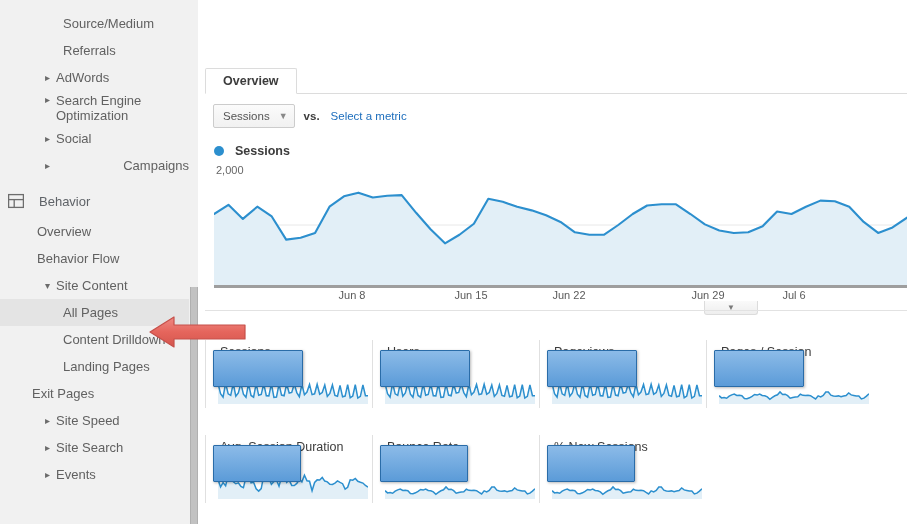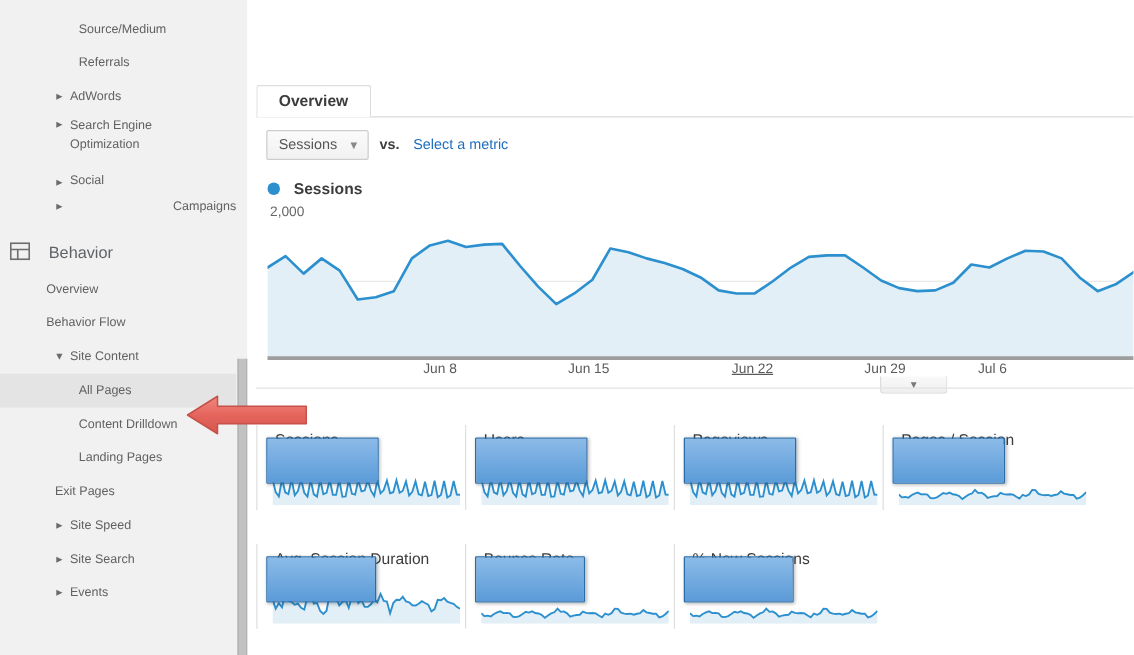--- a/index.html
+++ b/index.html
@@ -26,21 +26,21 @@
     left: 0; top: 0;
     width: 191px;
     height: 524px;
     background: #f1f1f1;
     overflow: hidden;
   }
   .nav-item {
     position: relative;
     display: flex;
     align-items: center;
-    font-size: 10px;
+    font-size: 13px;
     color: #5f6368;
     line-height: 15px;
     white-space: nowrap;
   }
   .nav-item .label { color: #616161; }
 
   .lvl-sub  { padding-left: 63px; }   
   .lvl-grp  { padding-left: 45px; }   
   .lvl-top  { padding-left: 37px; }   
   .lvl-sub2 { padding-left: 63px; }
@@ -391,21 +391,21 @@
           <span class="label">Referrals</span>
         </div>
         <div class="nav-item lvl-grp has-caret" style="position: absolute; left: 0px; width: 189px; top: 64px; height: 27px; align-items: center;">
           <span class="caret caret-right"></span>
           <span class="label">AdWords</span>
         </div>
         <div class="nav-item lvl-grp has-caret" style="position: absolute; left: 0px; width: 189px; top: 91px; height: 34px; align-items: flex-start;">
           <span class="caret caret-right" style="top: 4px;"></span>
           <span class="label" style="white-space: normal; line-height: 15px; display: block; margin-top: 2px; max-width: 118px;">Search Engine Optimization</span>
         </div>
-        <div class="nav-item lvl-grp has-caret" style="position: absolute; left: 0px; width: 189px; top: 125px; height: 27px; align-items: flex-end;">
+        <div class="nav-item lvl-grp has-caret" style="position: absolute; left: 0px; width: 189px; top: 125px; height: 27px; align-items: center;">
           <span class="caret caret-right"></span>
           <span class="label">Social</span>
         </div>
         <div class="nav-item lvl-grp has-caret" style="position: absolute; left: 0px; width: 189px; top: 152px; height: 27px; align-items: center; justify-content: flex-end;">
           <span class="caret caret-right"></span>
           <span class="label">Campaigns</span>
         </div>
         <div class="sectionhead nav-item" style="position: absolute; left: 0px; width: 189px; top: 186px; height: 30px;">
           <span class="sect-icon">
             <svg width="16" height="16" viewBox="0 0 16 16">
@@ -428,21 +428,21 @@
         </div>
         <div class="nav-item lvl-sub2 nav-row-sel" style="position: absolute; left: 0px; width: 209px; top: 299px; height: 27px;">
           <span class="label">All Pages</span>
         </div>
         <div class="nav-item lvl-sub2" style="position: absolute; left: 0px; width: 189px; top: 326px; height: 27px;">
           <span class="label">Content Drilldown</span>
         </div>
         <div class="nav-item lvl-sub2" style="position: absolute; left: 0px; width: 189px; top: 353px; height: 27px;">
           <span class="label">Landing Pages</span>
         </div>
-        <div class="nav-item lvl-sub2" style="position: absolute; left: 16px; width: 189px; top: 380px; height: 27px; padding-left: 28px;">
+        <div class="nav-item lvl-sub2" style="position: absolute; left: 4px; width: 189px; top: 380px; height: 27px; padding-left: 28px;">
           <span class="label">Exit Pages</span>
         </div>
         <div class="nav-item lvl-grp has-caret" style="position: absolute; left: 0px; width: 189px; top: 407px; height: 27px; align-items: center;">
           <span class="caret caret-right"></span>
           <span class="label">Site Speed</span>
         </div>
         <div class="nav-item lvl-grp has-caret" style="position: absolute; left: 0px; width: 189px; top: 434px; height: 27px; align-items: center;">
           <span class="caret caret-right"></span>
           <span class="label">Site Search</span>
         </div>
@@ -481,21 +481,21 @@
 
     <svg id="chart" viewBox="0 0 693 122" preserveAspectRatio="none">
       <line id="gridline-mid" x1="0" y1="61" x2="693" y2="61" stroke="#e8e8e8" stroke-width="1"></line>
       <path id="chart-area" fill="#e2eff7" stroke="none" d="M0 50.02 L14.44 40.87 L28.88 54.9 L43.31 42.7 L57.75 52.46 L72.19 75.64 L86.63 73.81 L101.06 68.93 L115.5 42.7 L129.94 32.33 L144.38 28.67 L158.81 33.55 L173.25 31.72 L187.69 31.11 L202.13 48.8 L216.56 65.27 L231 79.3 L245.44 70.76 L259.88 59.78 L274.31 34.77 L288.75 37.82 L303.19 42.7 L317.63 46.36 L332.06 51.24 L346.5 57.95 L360.94 68.32 L375.38 70.76 L389.81 70.76 L404.25 61 L418.69 50.02 L433.13 41.48 L447.56 40.26 L462 40.26 L476.44 50.02 L490.88 60.39 L505.31 66.49 L519.75 68.93 L534.19 68.32 L548.63 62.22 L563.06 47.58 L577.5 50.02 L591.94 42.7 L606.38 36.6 L620.81 37.21 L635.25 42.7 L649.69 57.95 L664.13 68.93 L678.56 63.44 L693 53.68 L693 122 L0 122 Z"></path>
       <path id="chart-line" fill="none" stroke="#2c8fce" stroke-width="2.1" stroke-linejoin="round" stroke-linecap="round" d="M0 50.02 L14.44 40.87 L28.88 54.9 L43.31 42.7 L57.75 52.46 L72.19 75.64 L86.63 73.81 L101.06 68.93 L115.5 42.7 L129.94 32.33 L144.38 28.67 L158.81 33.55 L173.25 31.72 L187.69 31.11 L202.13 48.8 L216.56 65.27 L231 79.3 L245.44 70.76 L259.88 59.78 L274.31 34.77 L288.75 37.82 L303.19 42.7 L317.63 46.36 L332.06 51.24 L346.5 57.95 L360.94 68.32 L375.38 70.76 L389.81 70.76 L404.25 61 L418.69 50.02 L433.13 41.48 L447.56 40.26 L462 40.26 L476.44 50.02 L490.88 60.39 L505.31 66.49 L519.75 68.93 L534.19 68.32 L548.63 62.22 L563.06 47.58 L577.5 50.02 L591.94 42.7 L606.38 36.6 L620.81 37.21 L635.25 42.7 L649.69 57.95 L664.13 68.93 L678.56 63.44 L693 53.68"></path>
     </svg>
     <div id="chart-axis"></div>
     <div id="xticks">
         <span style="left: 138px;">Jun 8</span>
         <span style="left: 257px;">Jun 15</span>
-        <span style="left: 388px; text-decoration: underline;">Jun 22</span>
+        <span style="left: 355px;">Jun 22</span>
         <span style="left: 494px;">Jun 29</span>
         <span style="left: 580px;">Jul 6</span>
       </div>
     <div id="chart-collapse">▼</div>
     <div id="chart-bottom-rule"></div>
 
     <div id="cards">
         <div class="card" style="left: 0px; top: 0px;">
           <div class="sep"></div>
           <div class="card-title">Sessions</div>

